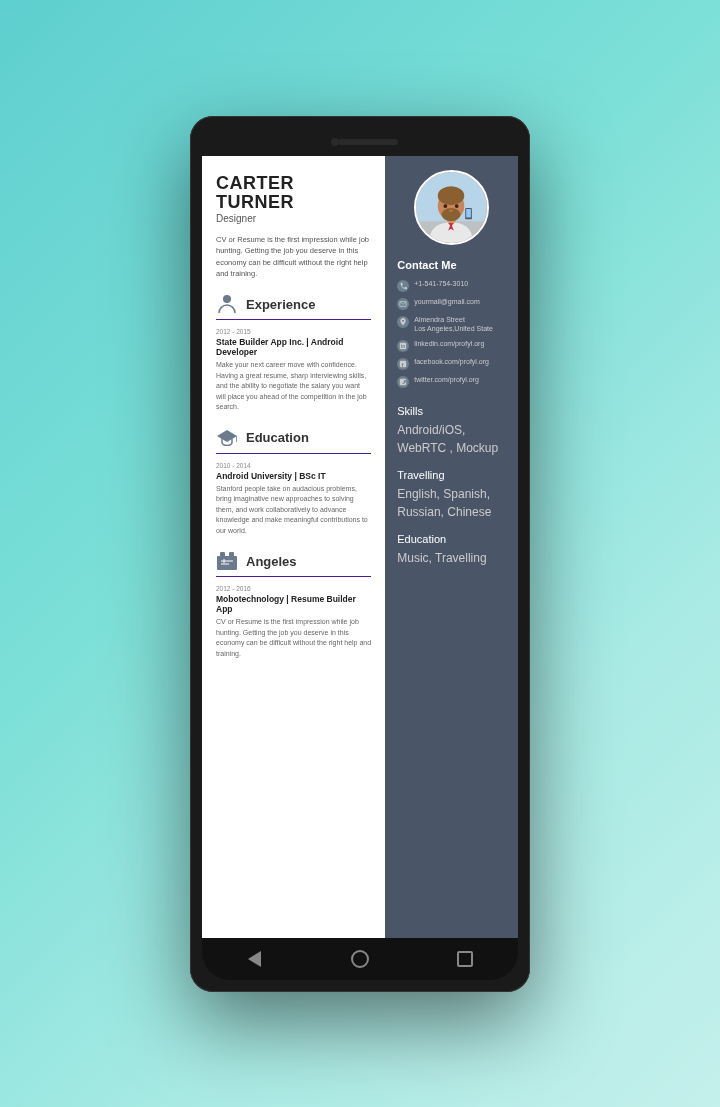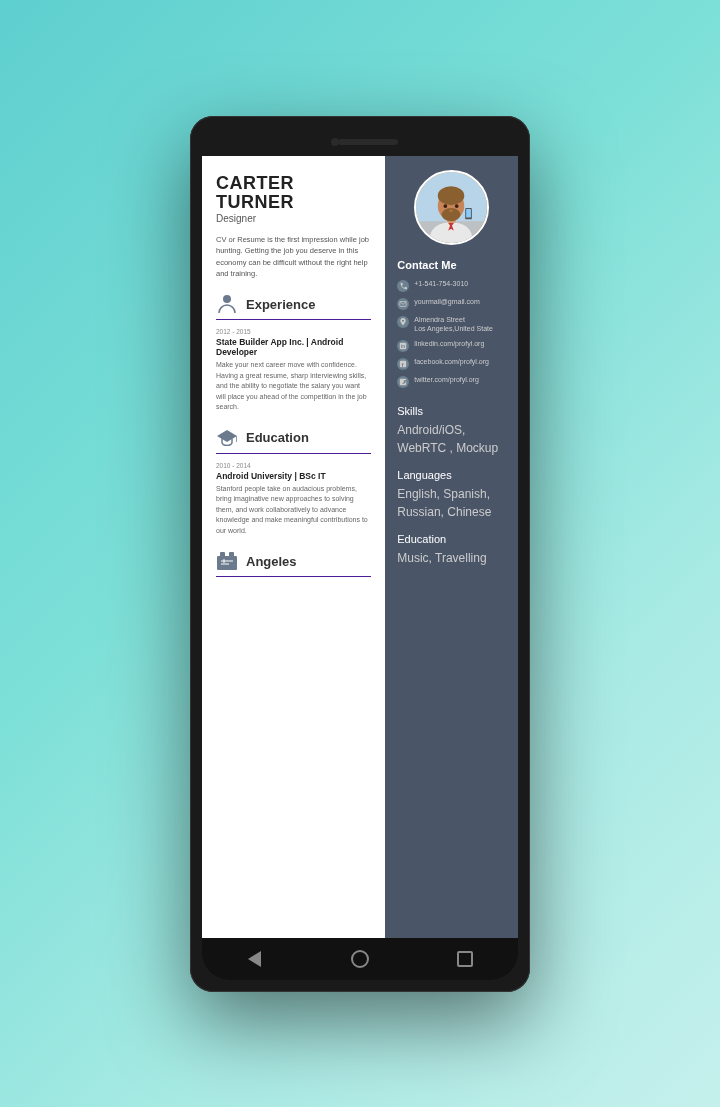--- a/index.html
+++ b/index.html
@@ -349,20 +349,25 @@
                 <rect x="0" y="4" width="20" height="14" rx="1" fill="#6b7b8d"></rect>
                 <rect x="3" y="0" width="5" height="5" rx="1" fill="#6b7b8d"></rect>
                 <rect x="12" y="0" width="5" height="5" rx="1" fill="#6b7b8d"></rect>
                 <line x1="4" y1="9" x2="16" y2="9" stroke="#fff" stroke-width="1"></line>
                 <line x1="4" y1="12" x2="12" y2="12" stroke="#fff" stroke-width="1"></line>
                 <line x1="7" y1="7" x2="7" y2="11" stroke="#fff" stroke-width="1"></line>
               </svg>
             </div>
             <div class="section-title">Angeles</div>
           </div>
+          <div class="section-item">
+            <span class="item-date">2012 - 2016</span>
+            <div class="item-role">Mobotechnology | Resume Builder App</div>
+            <div class="item-desc">CV or Resume is the first impression while job hunting. Getting the job you deserve in this economy can be difficult without the right help and training.</div>
+          </div>
         </div>
       </div>
 
       <div class="resume-right">
 
         <div class="avatar-container">
           <div class="avatar-circle">
             <svg class="avatar-svg" viewBox="0 0 75 75" xmlns="http://www.w3.org/2000/svg">
 
               <rect width="75" height="75" fill="#b8d4e8"></rect>
@@ -456,21 +461,21 @@
           </div>
         </div>
 
         <div class="right-section">
           <div class="right-section-title">Skills</div>
           <div class="right-section-content">Android/iOS, WebRTC ,
 Mockup</div>
         </div>
 
         <div class="right-section">
-          <div class="right-section-title">Languages</div>
+          <div class="right-section-title">Travelling</div>
           <div class="right-section-content">English, Spanish, Russian,
 Chinese</div>
         </div>
 
         <div class="right-section">
           <div class="right-section-title">Education</div>
           <div class="right-section-content">Music, Travelling</div>
         </div>
       </div>
 

